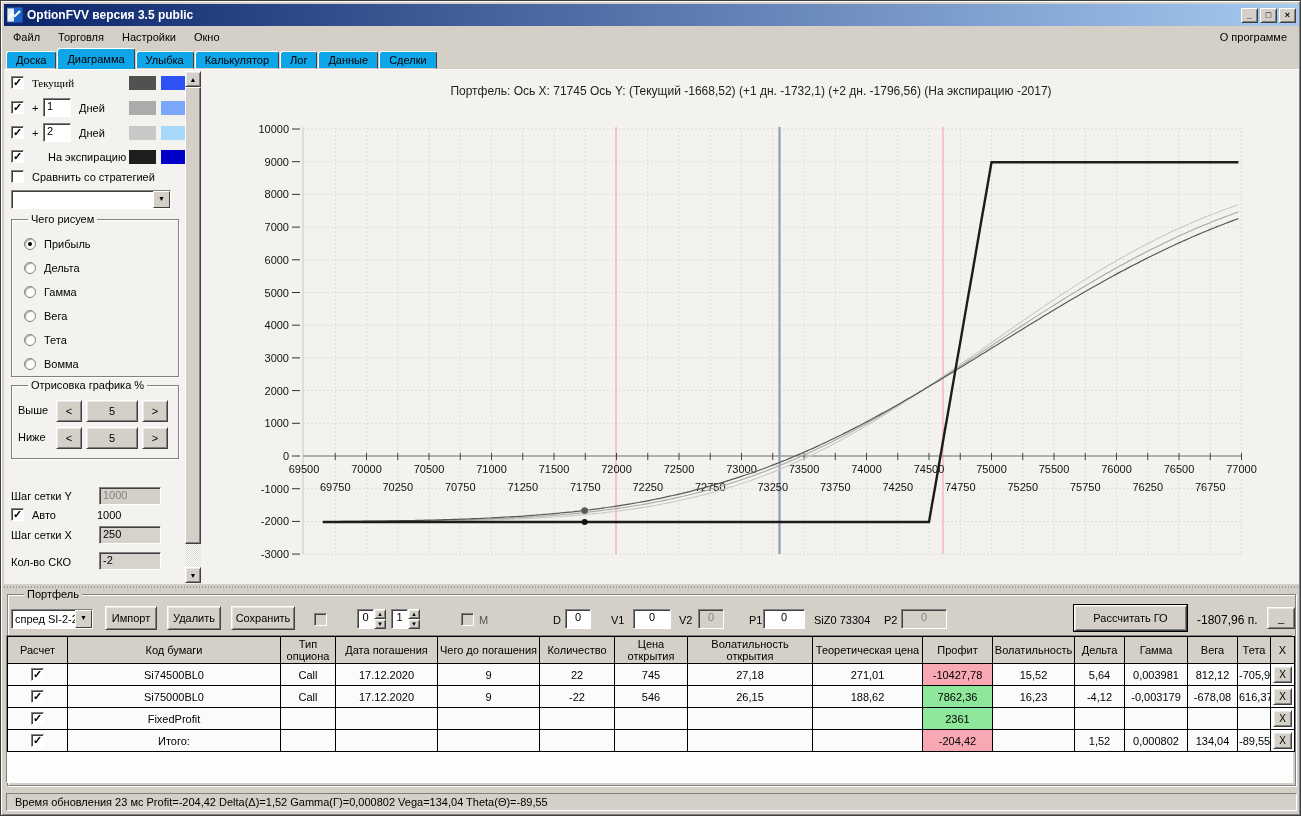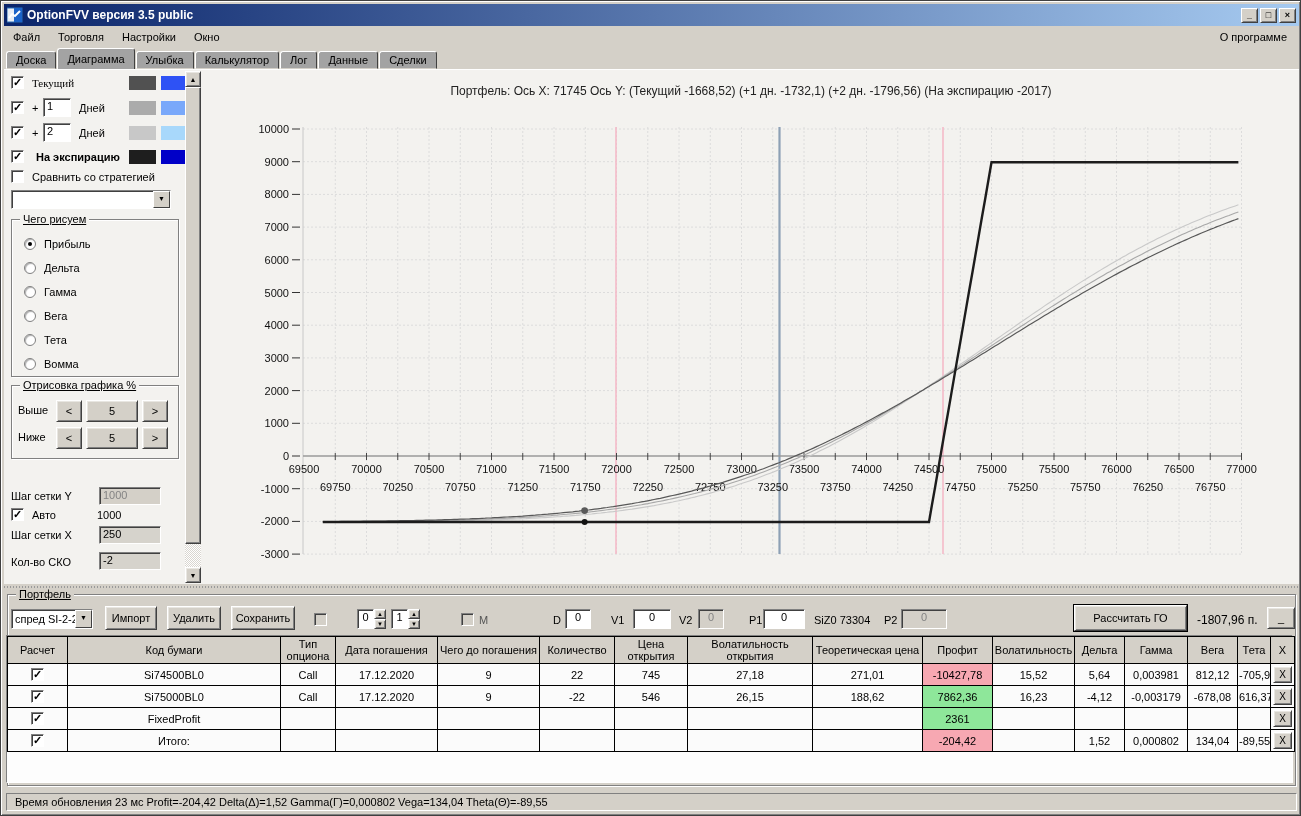--- a/index.html
+++ b/index.html
@@ -16,21 +16,21 @@
   .titlebar{left:3px;top:3px;width:1295px;height:22px;
             background:linear-gradient(to right,#0a246a,#a6caf0);
             display:flex;align-items:center;padding:0 3px;}
   .titlebar .ttl{color:#fff;font-weight:bold;font-size:12px;margin-left:4px;flex:1;}
   .winbtn{width:17px;height:15px;margin-left:2px;font-size:9px;line-height:12px;
           text-align:center;font-weight:bold;color:#000;}
   .menubar{left:3px;top:25px;width:1295px;height:22px;display:flex;align-items:center;}
   .menuitem{padding:3px 9px;}
   .menuright{margin-left:auto;padding:3px 12px;}
   .tabstrip{left:3px;top:47px;width:1295px;height:21px;display:flex;align-items:flex-end;padding-left:2px;}
-  .tab{height:18px;padding:2px 9px 0 9px;background:#a3a3a3;border:1px solid;
+  .tab{height:18px;padding:2px 9px 0 9px;background:#0ea5e9;border:1px solid;
        border-color:#fff #404040 #d4d0c8 #fff;border-radius:3px 3px 0 0;margin-right:1px;}
   .tab.active{height:21px;z-index:5;border-bottom:none;padding-top:4px;}
   .content{left:3px;top:68px;width:1295px;height:515px;background:#f3f2ef;border-top:1px solid #fff;}
   .splitter{left:3px;top:583px;width:1295px;height:5px;background:#d4d0c8;
             background-image:repeating-linear-gradient(90deg,#999 0 1px,transparent 1px 3px);
             background-size:100% 2px;background-repeat:no-repeat;background-position:0 2px;}
   
   .cb{width:13px;height:13px;background:#fff;border:1px solid;border-color:#808080 #fff #fff #808080;
       box-shadow:inset 1px 1px 0 #404040;font-size:11px;line-height:11px;text-align:center;font-weight:bold;}
   .radio{width:12px;height:12px;border-radius:50%;background:#fff;border:1px solid #808080;
@@ -39,21 +39,21 @@
   .swatch{width:27px;height:14px;}
   .field{border:1px solid;border-color:#808080 #fff #fff #808080;box-shadow:inset 1px 1px 0 #404040;
          background:#fff;padding:1px 3px;font-size:11px;font-family:"Liberation Sans",sans-serif;}
   .field.gray{background:#d6d3cc;}
   .field.disab{background:#d4d0c8;color:#848484;}
   .btn{background:#d4d0c8;border:1px solid;border-color:#fff #404040 #404040 #fff;
        box-shadow:inset 1px 1px 0 #e8e6e1, inset -1px -1px 0 #808080;
        text-align:center;font-size:11px;font-family:"Liberation Sans",sans-serif;padding:0;}
   .btn.default{outline:1px solid #000;}
   .arrowbtn{font-size:8px;line-height:9px;}
-  .grouplabel{background:#f3f2ef;padding:0 3px;position:absolute;top:-7px;left:8px;text-decoration:underline;}
+  .grouplabel{background:#f3f2ef;padding:0 3px;position:absolute;top:-7px;left:16px;}
   .grouplabel.gray{background:#d4d0c8;}
   .lbl{white-space:nowrap;}
   .dropdown{background:#fff;border:1px solid;border-color:#808080 #fff #fff #808080;
             box-shadow:inset 1px 1px 0 #404040;display:flex;align-items:center;}
   .dropdown .val{flex:1;padding:0 3px;overflow:hidden;white-space:nowrap;}
   .dropdown .dbtn{width:17px;height:100%;background:#d4d0c8;border:1px solid;
                   border-color:#fff #404040 #404040 #fff;font-size:7px;line-height:14px;text-align:center;}
   
   .sb{background:#e8e6e2;background-image:repeating-conic-gradient(#fff 0 25%,#d9d6d0 0 50%);
       background-size:2px 2px;}
@@ -131,21 +131,21 @@
         <div class="cb">✓</div>
       </div>
       <div class="abs lbl" style="left:31px;top:126px;">+</div>
       <div class="abs field" style="left:42px;top:122px;width:28px;height:19px;">2</div>
       <div class="abs lbl" style="left:78px;top:126px;">Дней</div>
       <div class="abs swatch" style="left:128px;top:125px;background:#c8c8c8;"></div>
       <div class="abs swatch" style="left:160px;top:125px;background:#a8d8fb;"></div>
       <div class="abs" style="left:10px;top:149px;">
         <div class="cb">✓</div>
       </div>
-      <div class="abs lbl" style="left:35px;top:150px;font-weight:bold;">На экспирацию</div>
+      <div class="abs lbl" style="left:47px;top:150px;">На экспирацию</div>
       <div class="abs swatch" style="left:128px;top:149px;background:#1e1e1e;"></div>
       <div class="abs swatch" style="left:160px;top:149px;background:#0000c8;"></div>
     </div>
 
   <div class="abs" style="left:10px;top:169px;">
       <div class="cb"></div>
     </div>
   <div class="abs lbl" style="left:31px;top:170px;">Сравнить со стратегией</div>
   <div class="abs dropdown" style="left:10px;top:189px;width:160px;height:19px;">
     <span class="val"></span>

